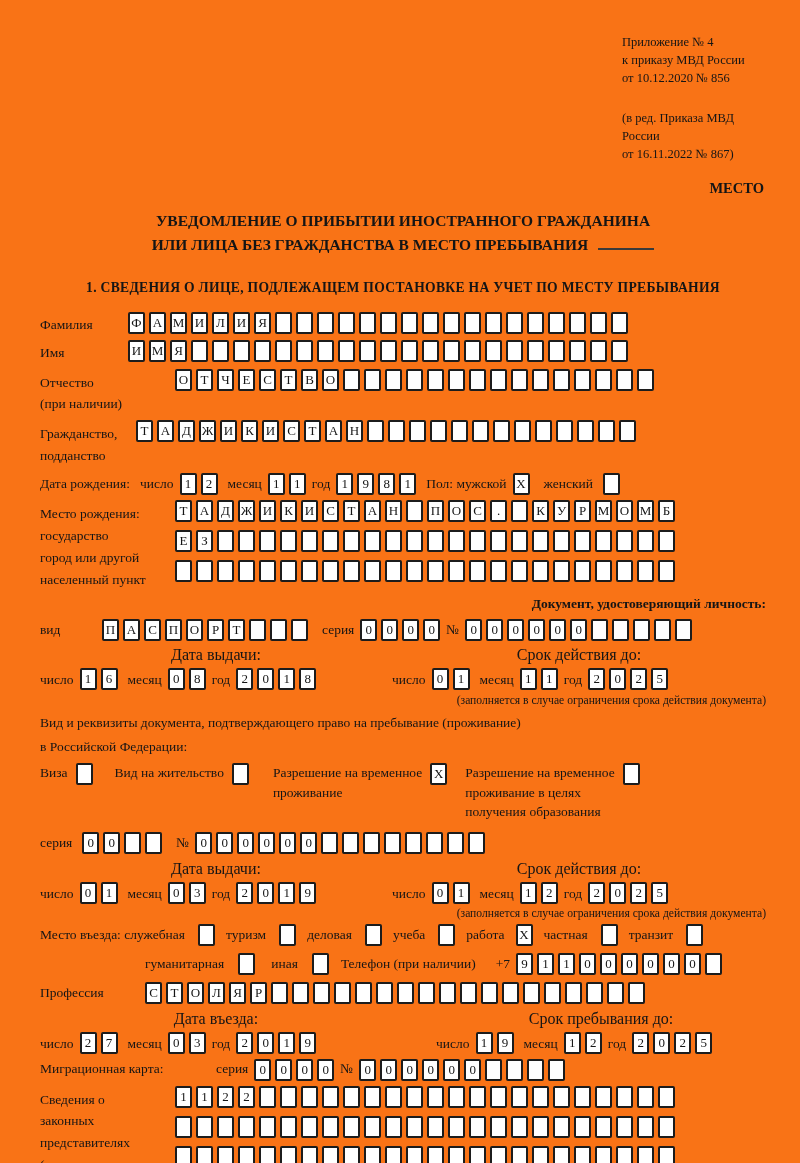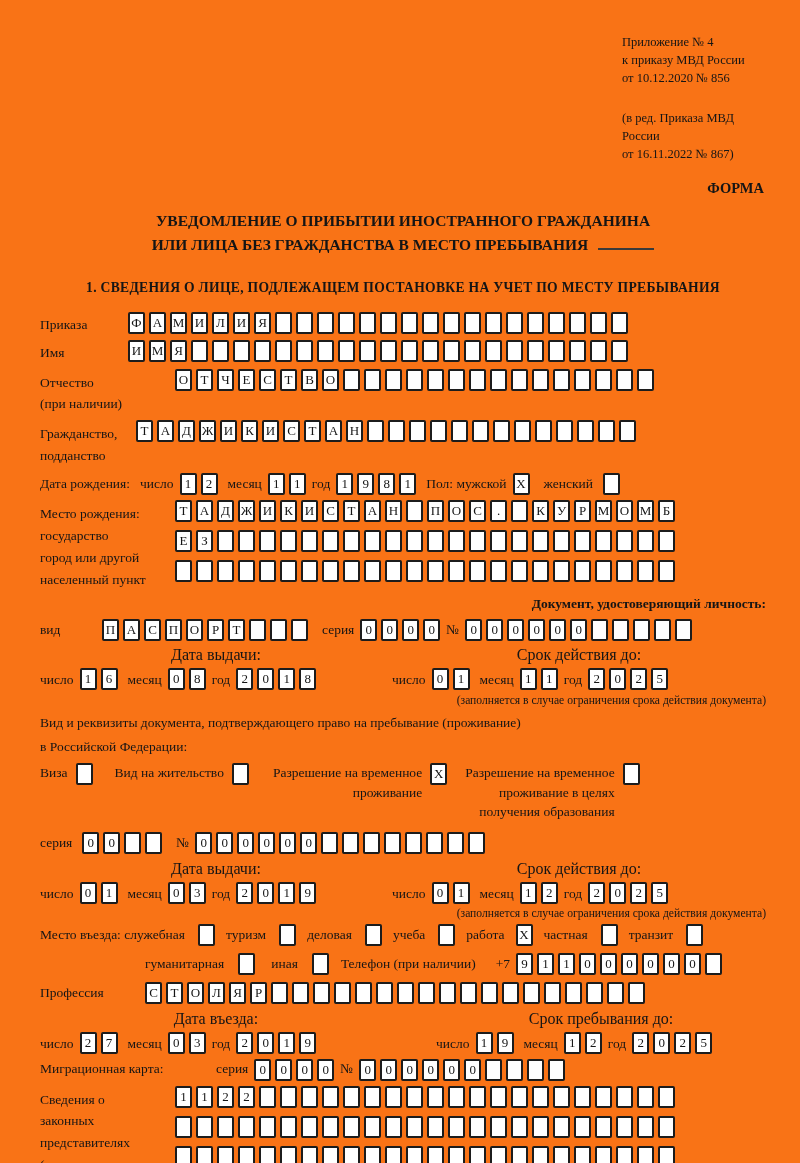--- a/index.html
+++ b/index.html
@@ -34,21 +34,21 @@
   .datecol { display:flex; flex-direction:column; }
   .datecol-left { width:352px; }
   .datecol-right { flex:1; }
   .datehead { text-align:center; font-size:16px; margin-bottom:3px; }
   .dateline { display:flex; align-items:center; }
   .datenote { font-size:11.6px; text-align:right; margin-top:3px; }
   .intro { font-size:13.5px; line-height:1.8; margin-bottom:2px; }
   .chk-row { display:flex; align-items:flex-start; margin:4px 0 10px 0; }
   .chk-item { display:flex; align-items:flex-start; }
   .chk-label { font-size:13.5px; line-height:1.45; }
-  .chk-label.center { text-align:right; }
+  .chk-label.center { text-align:left; }
   .chk-box { margin-left:8px; margin-top:0; }
   .purpose-row { display:flex; align-items:center; margin-bottom:7px; }
   .purpose-row .chk-label { margin-right:6px; }
   .purpose-item { display:flex; align-items:center; margin-right:11px; }
   .indent105 { margin-left:105px; }
   .note-center { font-size:12.2px; margin:6px 0 0 150px; }
   .sexbox { display:flex; align-items:center; }
 </style>
 </head>
 <body>
@@ -58,31 +58,31 @@
   <div class="appendix">
     <div>Приложение № 4</div>
     <div>к приказу МВД России</div>
     <div>от 10.12.2020 № 856</div>
     <div class="amend-block">
       <div>(в ред. Приказа МВД России</div>
       <div>от 16.11.2022 № 867)</div>
     </div>
   </div>
 
-  <div class="forma">ФОРМА</div>
+  <div class="forma">МЕСТО</div>
 
   <div class="title">
     <div>УВЕДОМЛЕНИЕ О ПРИБЫТИИ ИНОСТРАННОГО ГРАЖДАНИНА</div>
     <div><span>ИЛИ ЛИЦА БЕЗ ГРАЖДАНСТВА В МЕСТО ПРЕБЫВАНИЯ</span><span class="blank-underline"></span></div>
   </div>
 
   <div class="section-head">1. СВЕДЕНИЯ О ЛИЦЕ, ПОДЛЕЖАЩЕМ ПОСТАНОВКЕ НА УЧЕТ ПО МЕСТУ ПРЕБЫВАНИЯ</div>
 
   <div class="row">
-    <span class="lbl w88">Приказа</span>
+    <span class="lbl w88">Фамилия</span>
     <span class="cells">
         <span class="cell">Ф</span>
         <span class="cell">А</span>
         <span class="cell">М</span>
         <span class="cell">И</span>
         <span class="cell">Л</span>
         <span class="cell">И</span>
         <span class="cell">Я</span>
         <span class="cell"></span>
         <span class="cell"></span>

